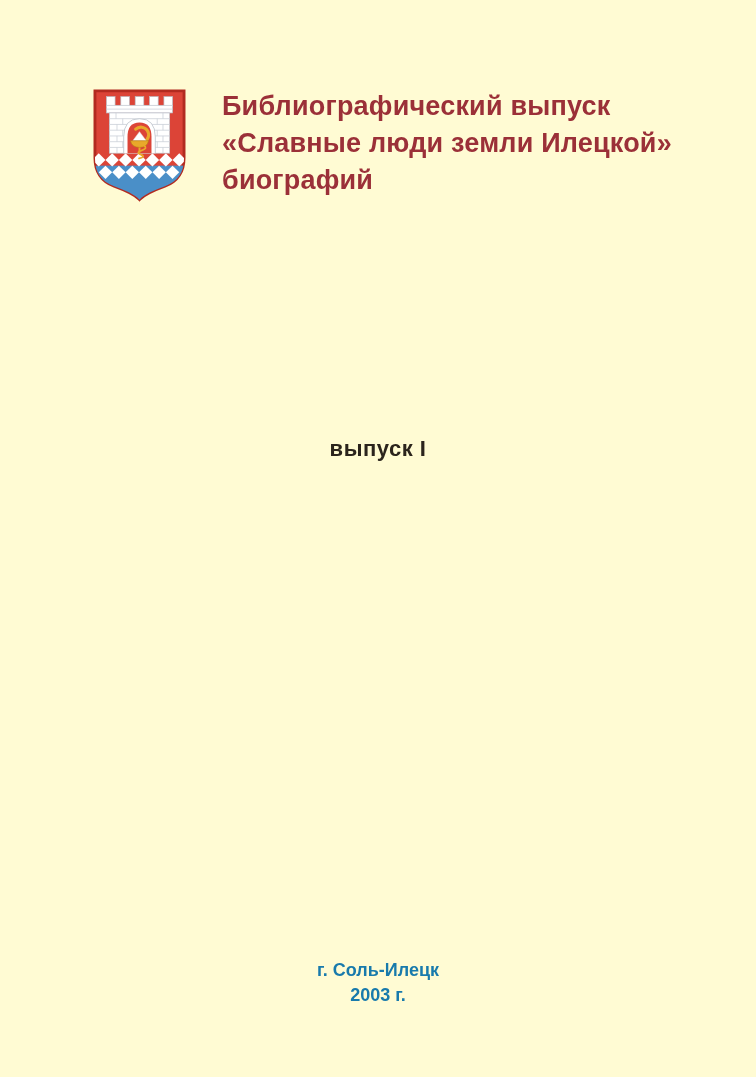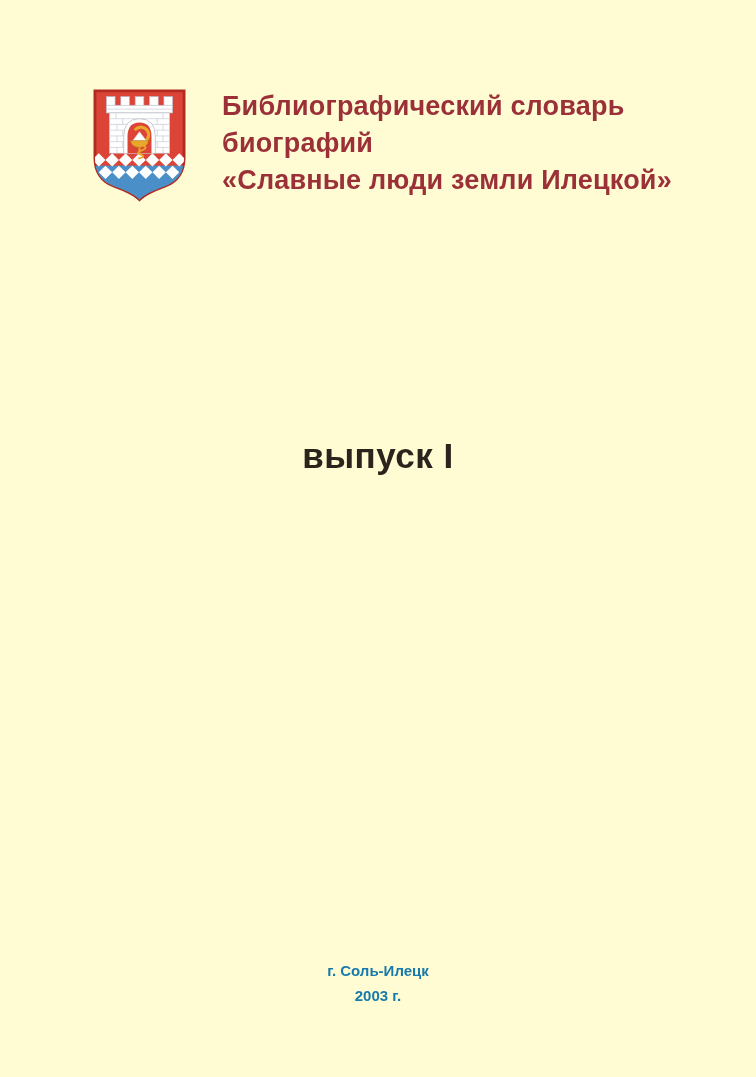--- a/index.html
+++ b/index.html
@@ -51,34 +51,34 @@
   }
 
   
   .issue-block {
     position: absolute;
     left: 0;
     top: 436px;
     width: 756px;
     text-align: center;
     color: #2B241C;
-    font-size: 35px;
+    font-size: 22px;
     font-weight: 700;
     letter-spacing: 0.5px;
   }
 
   
   .imprint-block {
     position: absolute;
     left: 0;
     top: 958px;
     width: 756px;
     text-align: center;
     color: #187AAC;
-    font-size: 15px;
+    font-size: 18px;
     font-weight: 700;
     line-height: 25px;
   }
 </style>
 </head>
 <body>
 
 <div class="page">
 
   <div class="emblem">
@@ -159,23 +159,23 @@
 
         <path d="M41,54 H60 Q58.5,61 50.5,61 Q42.5,61 41,54 Z" fill="#E9A82A" stroke="#B07A10" stroke-width="0.6"></path>
         <line x1="50.5" y1="61" x2="50.5" y2="66.5" stroke="#E9A82A" stroke-width="2"></line>
 
         <path d="M54.5,58.5 Q60,62 53,64 Q46,66 52,68.5 Q57.5,70.5 50,72.5" fill="none" stroke="#E9A82A" stroke-width="1.8" stroke-linecap="round"></path>
       </g>
     </svg>
   </div>
 
   <div class="series-block">
-    <div class="line">Библиографический словарь</div>
+    <div class="line">Библиографический выпуск</div>
+    <div class="line">«Славные люди земли Илецкой»</div>
     <div class="line">биографий</div>
-    <div class="line">«Славные люди земли Илецкой»</div>
   </div>
 
 
   <div class="issue-block">выпуск I</div>
 
   <div class="imprint-block">
     <div>г. Соль-Илецк</div>
     <div>2003 г.</div>
   </div>
 

